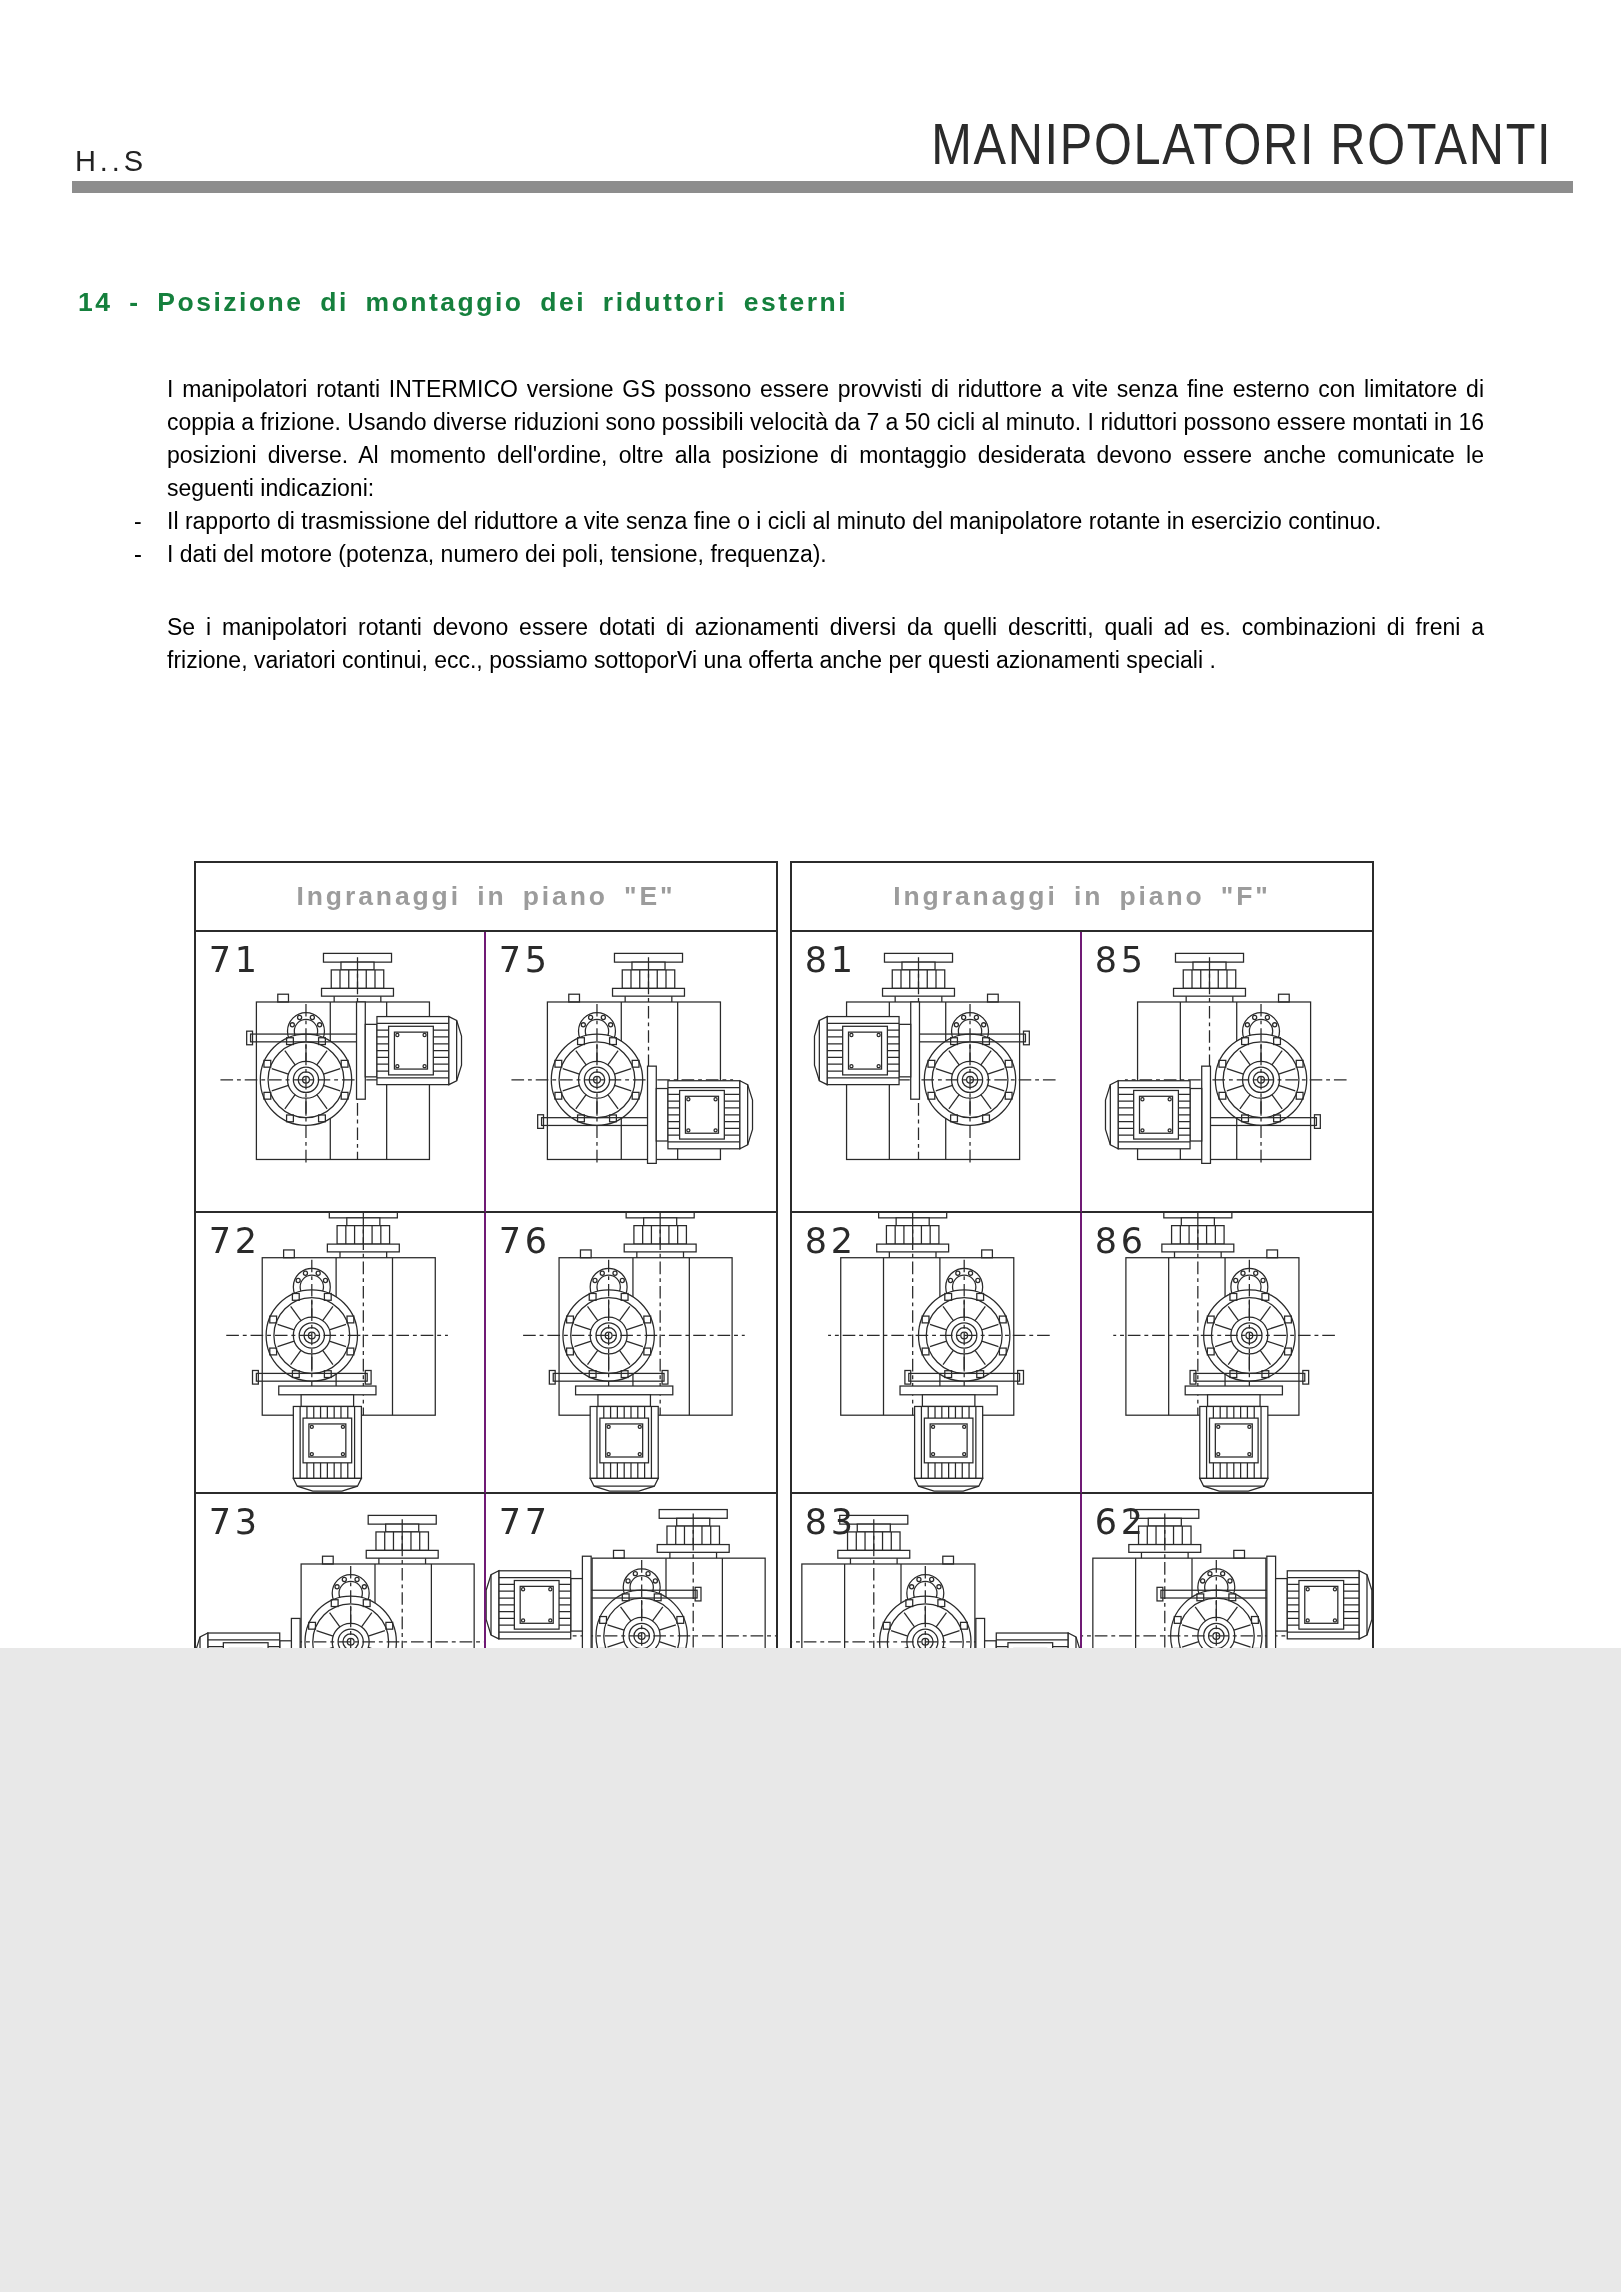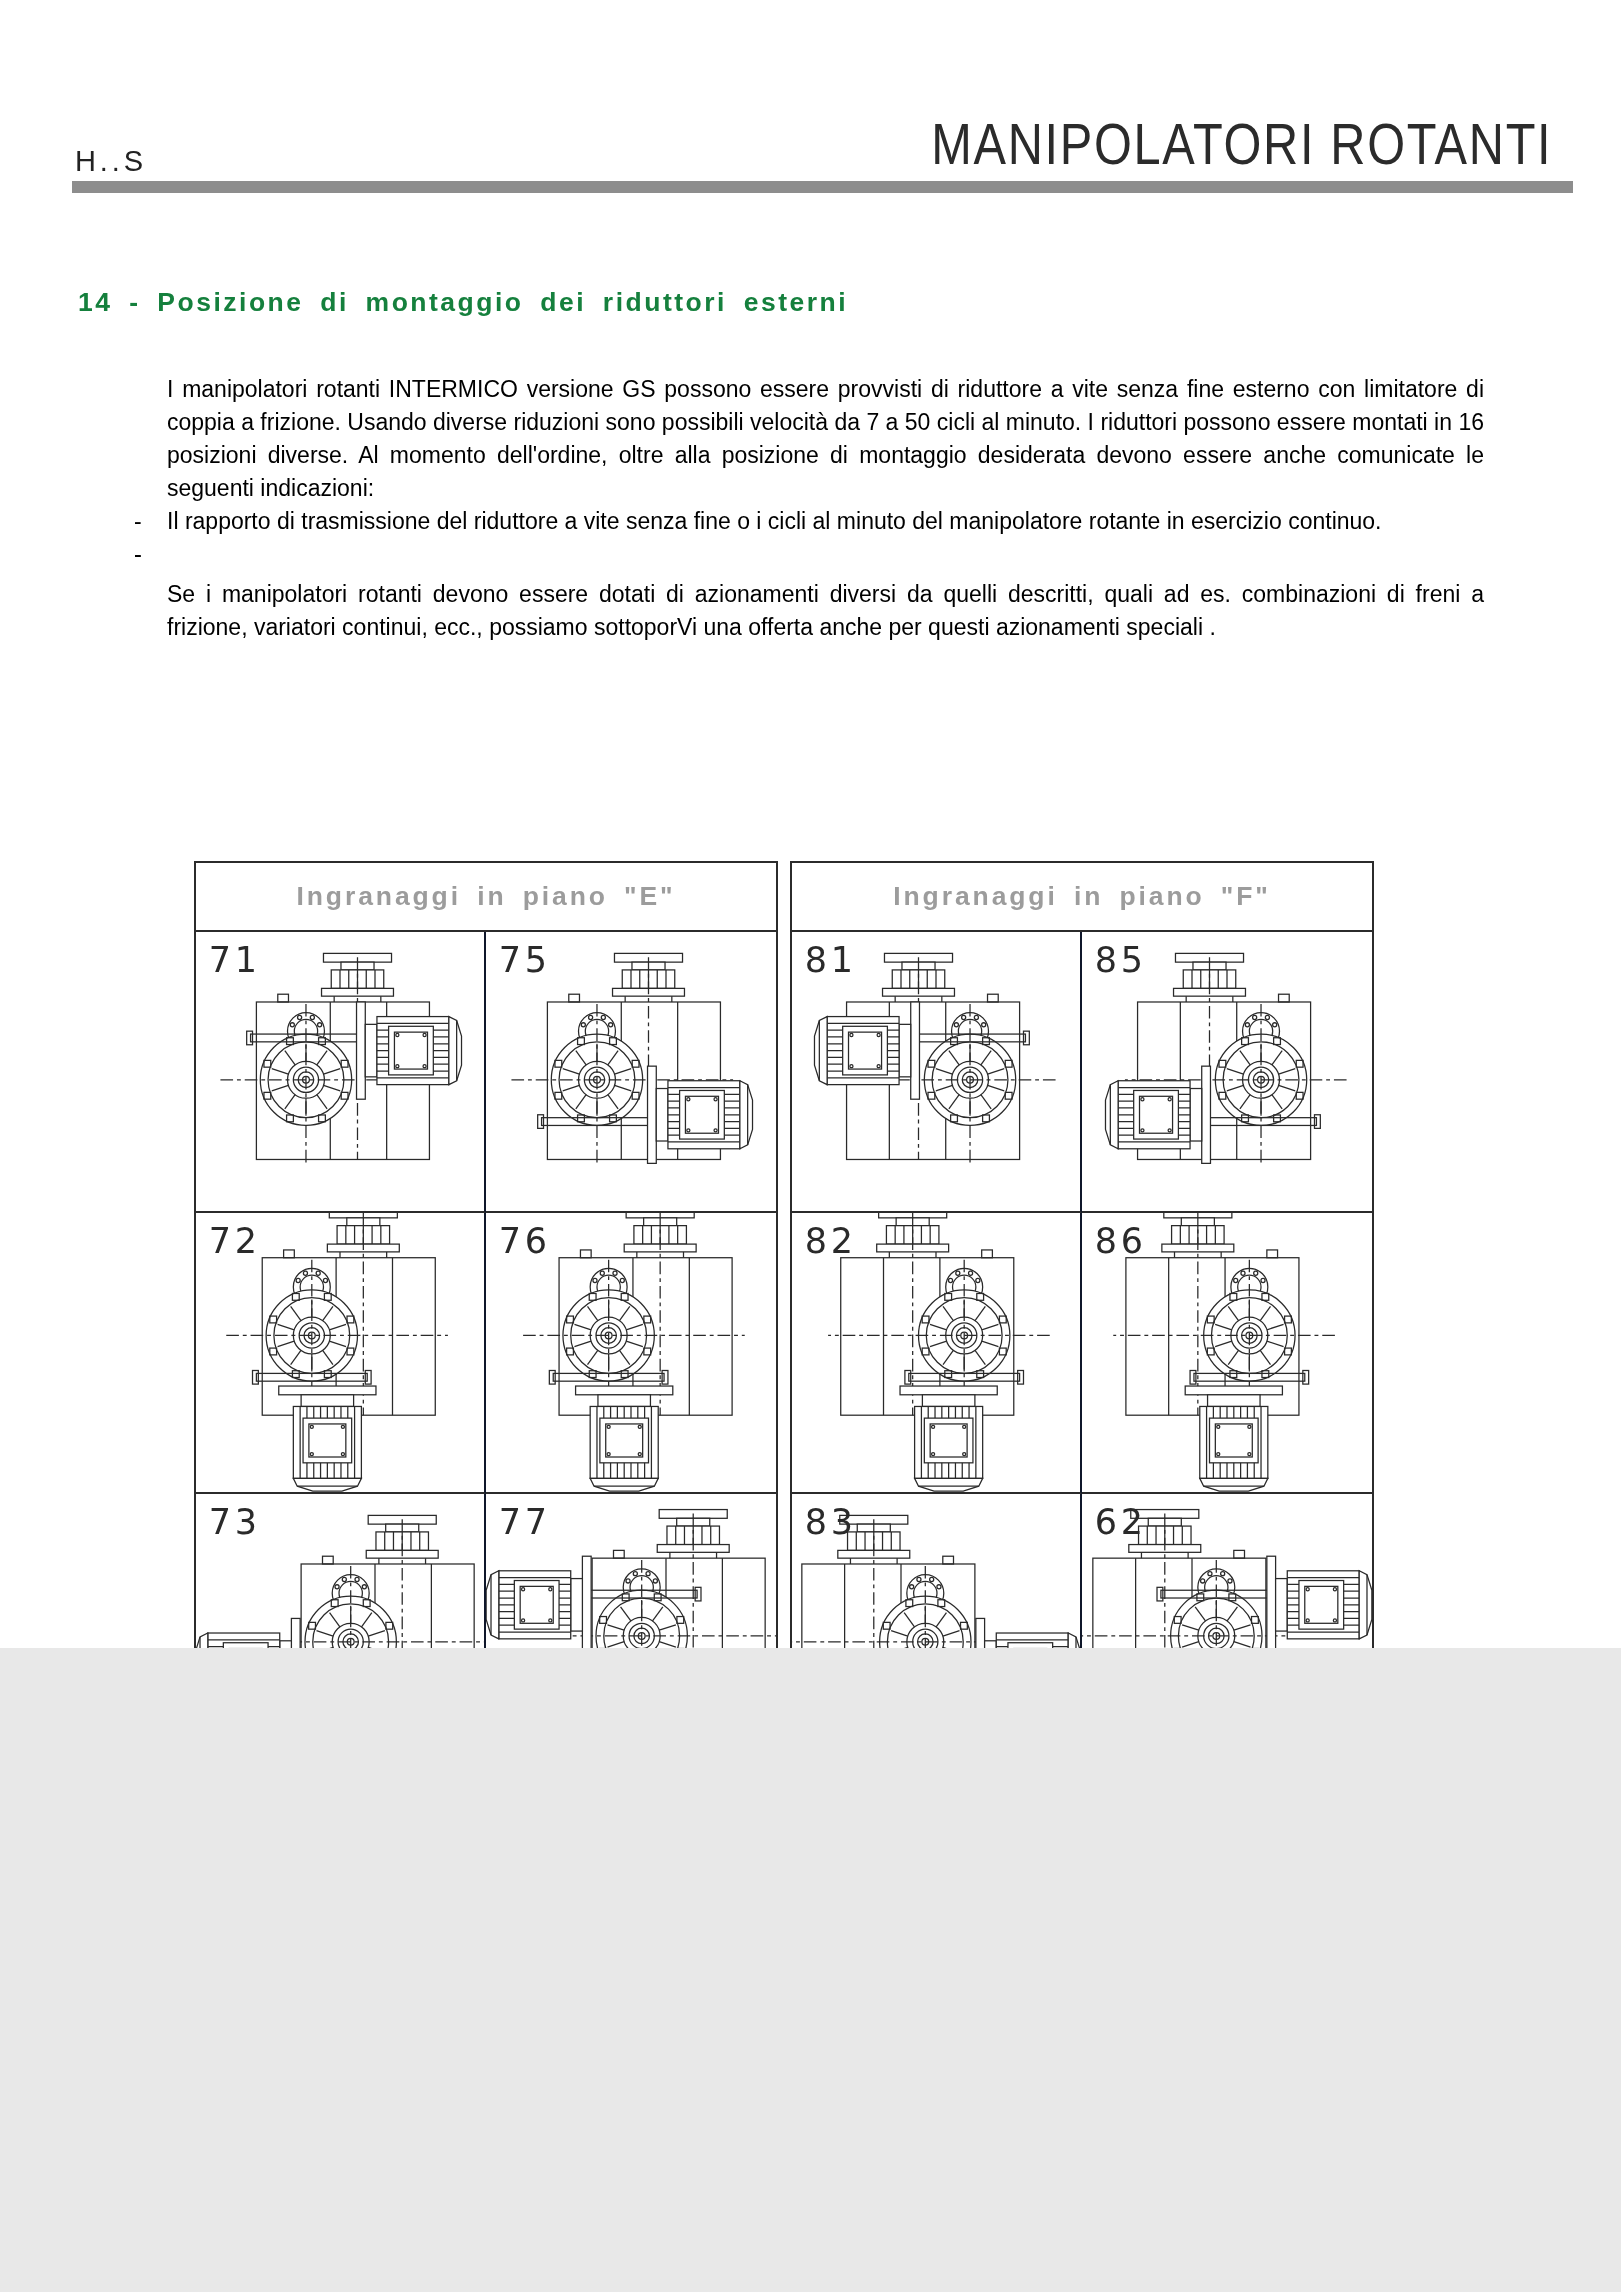--- a/index.html
+++ b/index.html
@@ -29,21 +29,21 @@
   .p2{margin-top:40px !important;}
   
   .fig-table{position:absolute;top:861px;width:584px;border:2px solid #2b2b2b;background:#fff;box-sizing:border-box;}
   .fig-table.left{left:194px;}
   .fig-table.right{left:790px;}
   .fig-head{
     height:67px;line-height:67px;text-align:center;font-size:26.5px;font-weight:bold;color:#9c9c9c;
     letter-spacing:2.9px;word-spacing:5.9px;border-bottom:2px solid #2b2b2b;
   }
   .grid{display:grid;grid-template-columns:1fr 1fr;}
-  .cell{position:relative;height:281px;box-sizing:border-box;border-right:2px solid #0f172a;border-bottom:2px solid #2b2b2b;overflow:hidden;}
+  .cell{position:relative;height:281px;box-sizing:border-box;border-right:2px solid #701a75;border-bottom:2px solid #2b2b2b;overflow:hidden;}
   .cell:nth-child(2n){border-right:none;}
   .cell:nth-child(7),.cell:nth-child(8){border-bottom:none;}
   .cell-label{
     position:absolute;left:12.7px;top:7.8px;font-size:35px;letter-spacing:3.9px;color:#2a2a2a;
     font-family:"DejaVu Sans",sans-serif;font-weight:400;z-index:2;
   }
   .cell svg{position:absolute;left:0;top:0;width:100%;height:100%;}
   .ln{fill:none;stroke:#2a2a2a;stroke-width:1.3;}
   .lnf{fill:#fff;stroke:#2a2a2a;stroke-width:1.3;}
   .dash{stroke-dasharray:13 4 4 4;}
@@ -71,20 +71,21 @@
     <p class="p-indent">I manipolatori rotanti INTERMICO versione GS possono essere provvisti di riduttore a vite senza fine esterno con limitatore di coppia a frizione. Usando diverse riduzioni sono possibili velocità da 7 a 50 cicli al minuto. I riduttori possono essere montati in 16 posizioni diverse. Al momento dell'ordine, oltre alla posizione di montaggio desiderata devono essere anche comunicate le seguenti indicazioni:</p>
     <div class="bullet">
       <span class="dash">-</span>
       <span>Il rapporto di trasmissione del riduttore a vite senza fine o i cicli al minuto del manipolatore rotante in esercizio continuo.</span>
     </div>
     <div class="bullet">
       <span class="dash">-</span>
     </div>
     <div class="bullet">
       <span class="dash">-</span>
+      <span>I dati del motore (potenza, numero dei poli, tensione, frequenza).</span>
     </div>
     <p class="p-indent p2">Se i manipolatori rotanti devono essere dotati di azionamenti diversi da quelli descritti, quali ad es. combinazioni di freni a frizione, variatori continui, ecc., possiamo sottoporVi una offerta anche per questi azionamenti speciali .</p>
   </div>
 
   <div class="fig-table left">
     <div class="fig-head">Ingranaggi in piano "E"</div>
     <div class="grid">
         <div class="cell">
           <span class="cell-label">71</span>
           <svg viewBox="0 0 296 287" preserveAspectRatio="xMidYMid meet">

